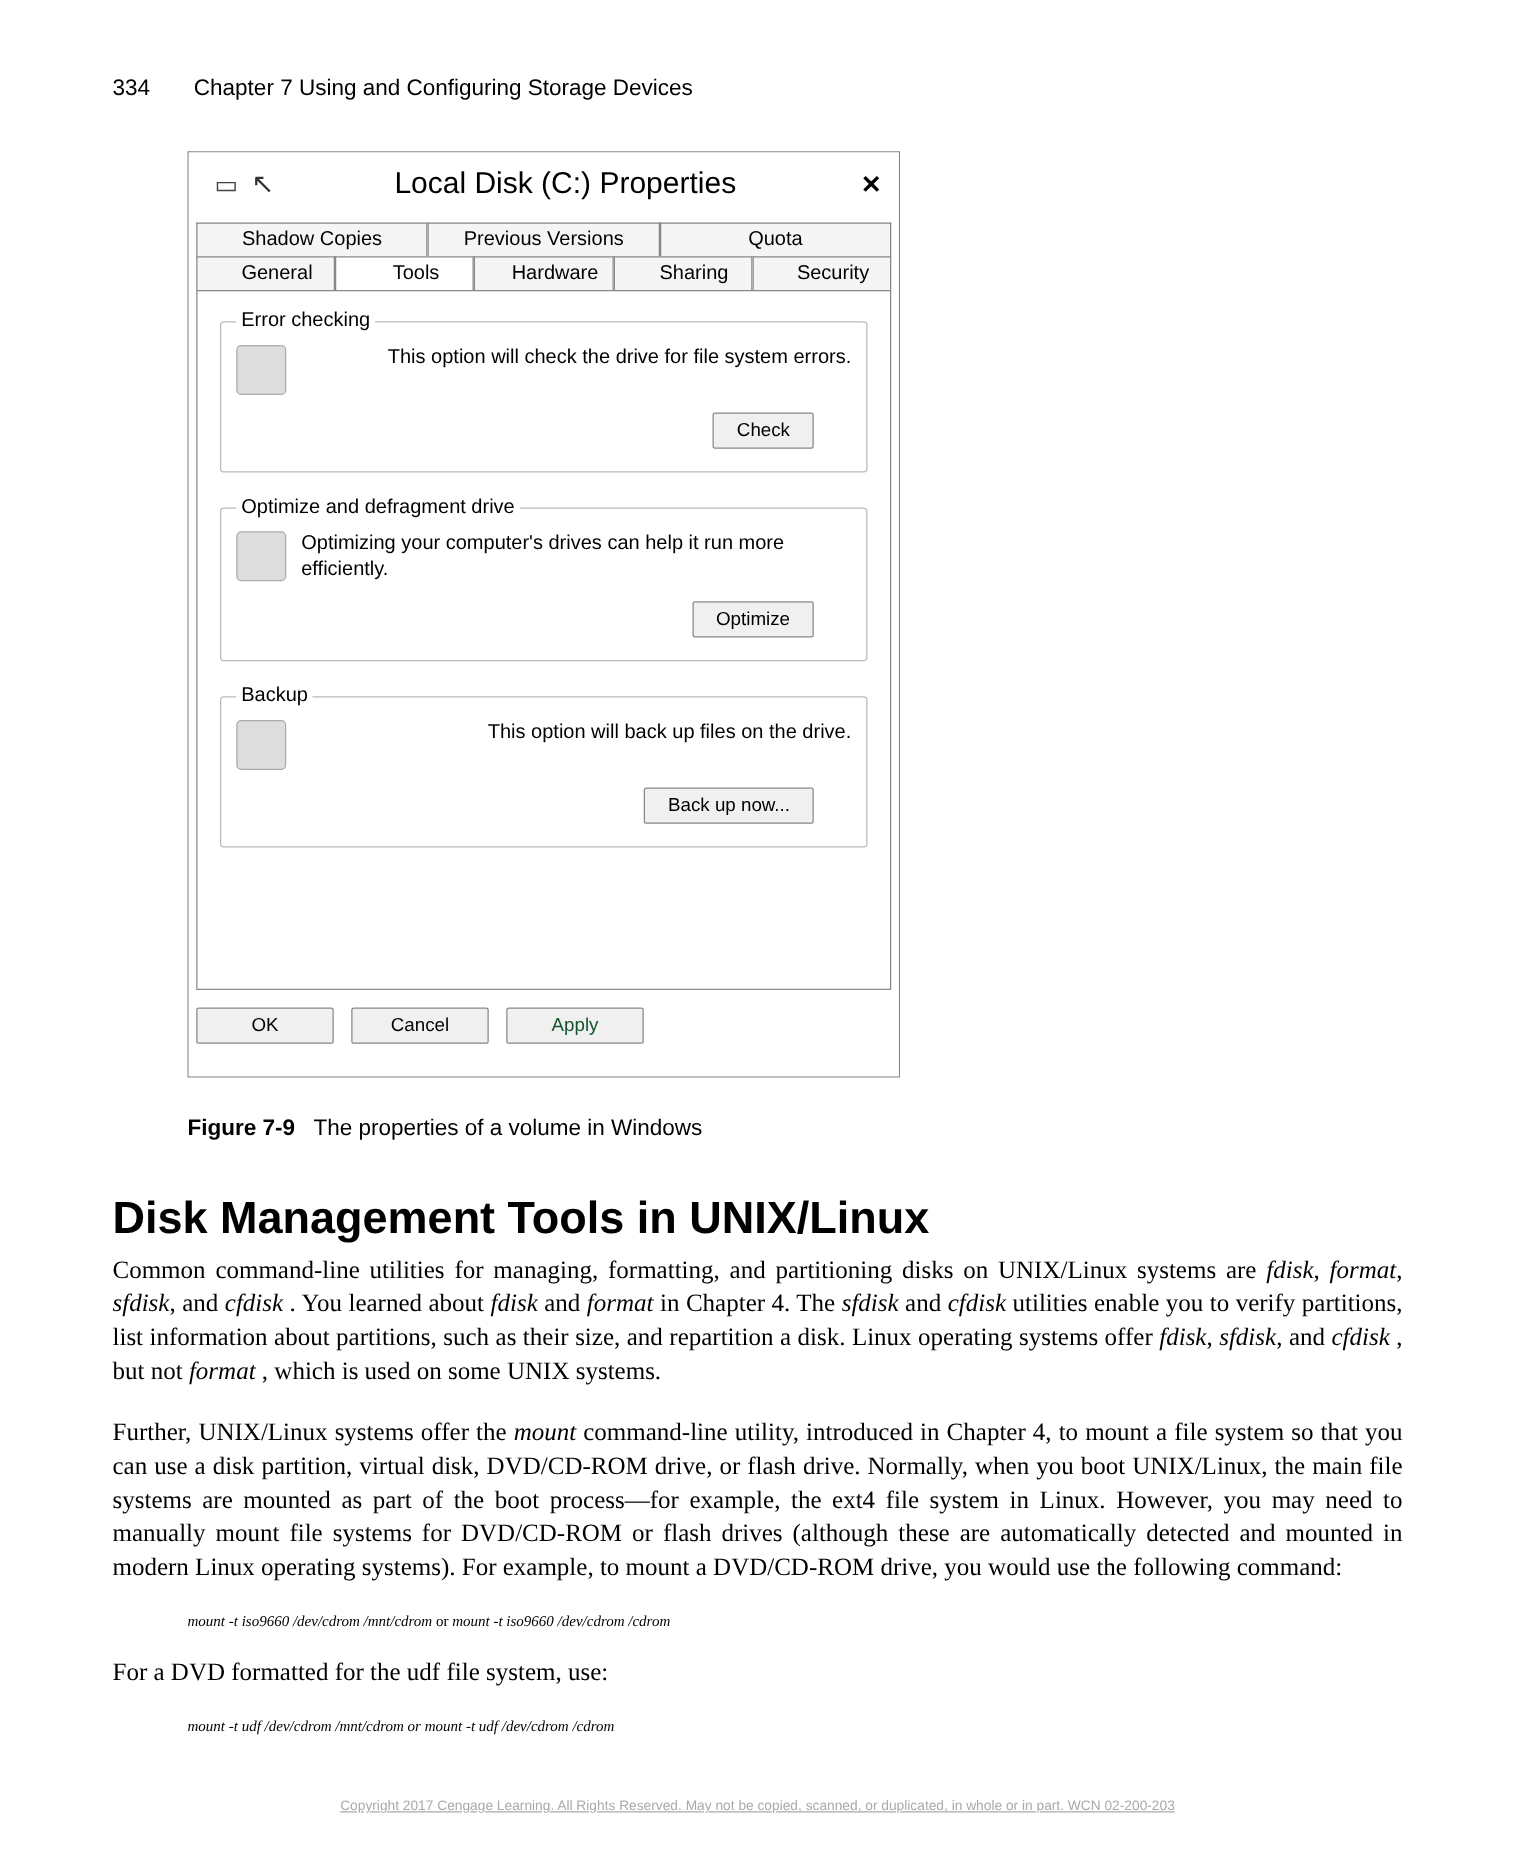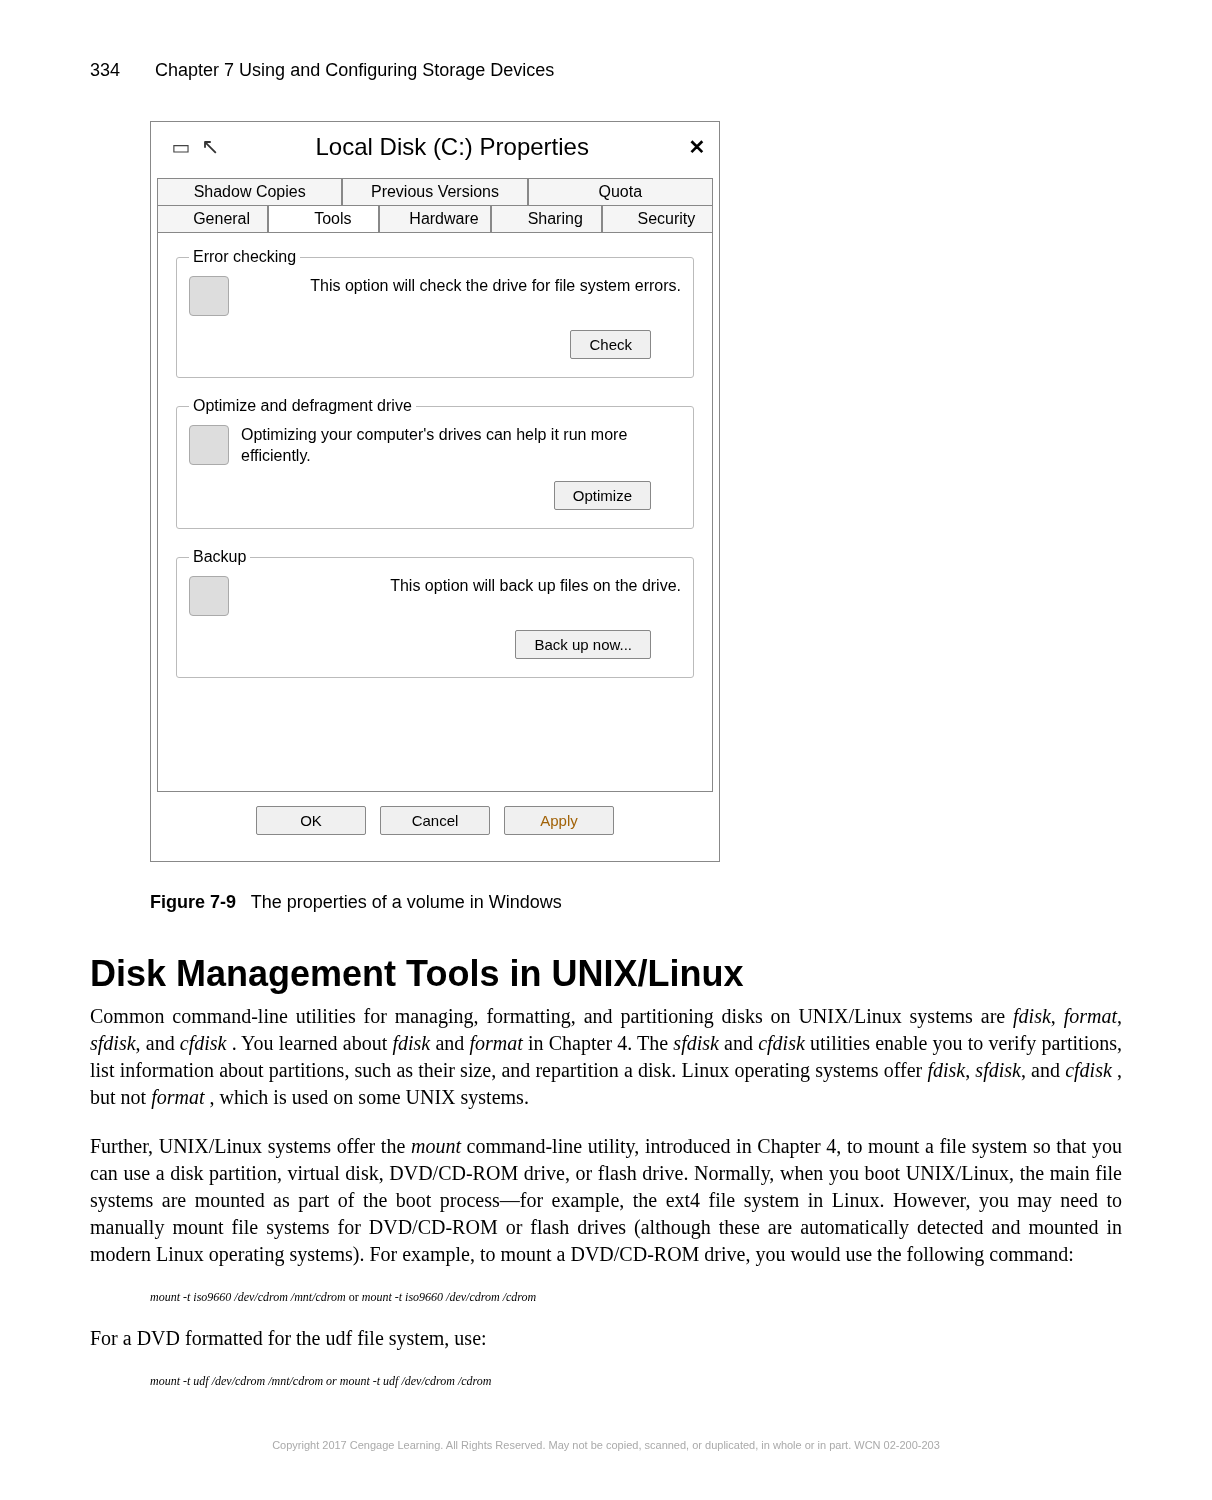--- a/index.html
+++ b/index.html
@@ -19,29 +19,29 @@
   .tabrow.bottom .tab { flex:1;padding-left:18px; }
   .tab.active { background:#fff; position:relative; }
   .tabcontent { border:1px solid #888; background:#fff; padding: 14px 14px 18px 14px; min-height: 560px; position:relative; }
   .groupbox { border:1px solid #bbb; border-radius:3px; margin: 10px 4px 28px 4px; padding: 10px 12px 18px 12px; position:relative; }
   .grouplabel { font-family: Tahoma, Arial, sans-serif; font-size:16px; position:relative; top:-20px; background:#fff; padding:0 4px; display:inline-block; }
   .grouprow { display:flex; align-items:flex-start; gap:12px; margin-top:-10px;justify-content:space-between; }
   .gicon { width:40px; height:40px; background:#ddd; border:1px solid #aaa; border-radius:4px; flex-shrink:0; }
   .gtext { font-family: Tahoma, Arial, sans-serif; font-size:16px; line-height:1.3; }
   .winbtn { font-family: Tahoma, Arial, sans-serif; font-size:15px; border:1px solid #888; background:#f0f0f0; padding:5px 18px; border-radius:2px; cursor:pointer; }
   .btnrow { display:flex; justify-content:flex-end; margin-top:14px; padding-right:30px; }
-  .bottombtns { display:flex; justify-content:center; gap:14px; padding:14px 0 16px 0; }
+  .bottombtns { display:flex; gap:14px; padding:14px 0 16px 0; }
   .bottombtns .winbtn { width:110px; }
   .caption { font-family: Arial, Helvetica, sans-serif; font-size:18px; margin: 18px 0 40px 60px; }
   .caption b { font-weight:bold; }
   .section-h { font-family: Arial, Helvetica, sans-serif; font-weight:bold; font-size:36px; margin-bottom:8px; }
   .body-p { font-size:20px; line-height:1.35; text-align:justify; margin-bottom:22px; }
   .cmd-indent { font-style:italic; font-size:12px; margin: 0 0 20px 60px; }
   .body-p .it { font-style:italic; }
-  .copyright { font-family: Arial, Helvetica, sans-serif; font-size:11px; color:#aaa; text-align:center; margin-top:50px; }
+  .copyright { font-family: Arial, Helvetica, sans-serif; font-size:11px; color:#aaa; text-align:center; margin-top:50px;text-decoration:underline; }
 </style>
 </head>
 <body>
 
 <div class="page-header">
   <span class="pnum">334</span>
   <span>Chapter 7   Using and Configuring Storage Devices</span>
 </div>
 
 <div class="dialog-wrap">
@@ -96,21 +96,21 @@
         </div>
         <div class="btnrow">
           <button class="winbtn">Back up now...</button>
         </div>
       </div>
 
     </div>
     <div class="bottombtns">
       <button class="winbtn">OK</button>
       <button class="winbtn">Cancel</button>
-      <button class="winbtn" style="color:#a16207">Apply</button>
+      <button class="winbtn" style="color:#14532d">Apply</button>
     </div>
   </div>
 </div>
 
 <div class="caption">
   <b>Figure 7-9</b>&nbsp;&nbsp;
   <span>The properties of a volume in Windows</span>
 </div>
 
 <h2 class="section-h">Disk Management Tools in UNIX/Linux</h2>

